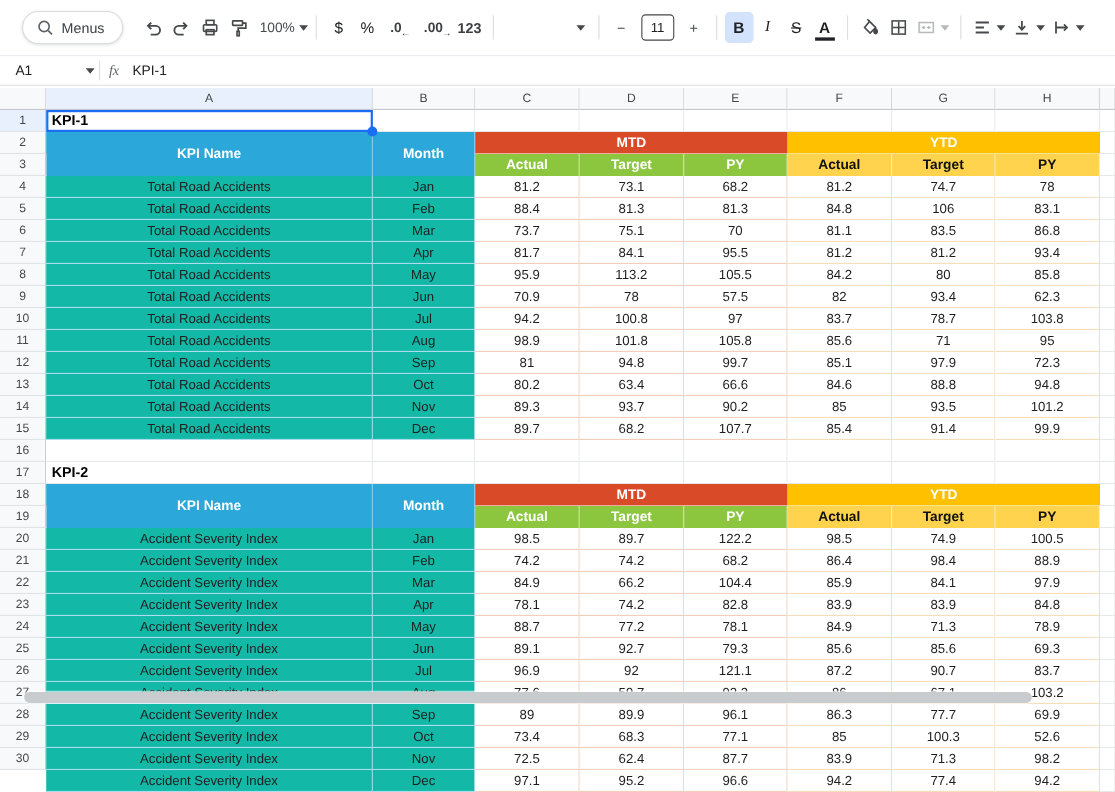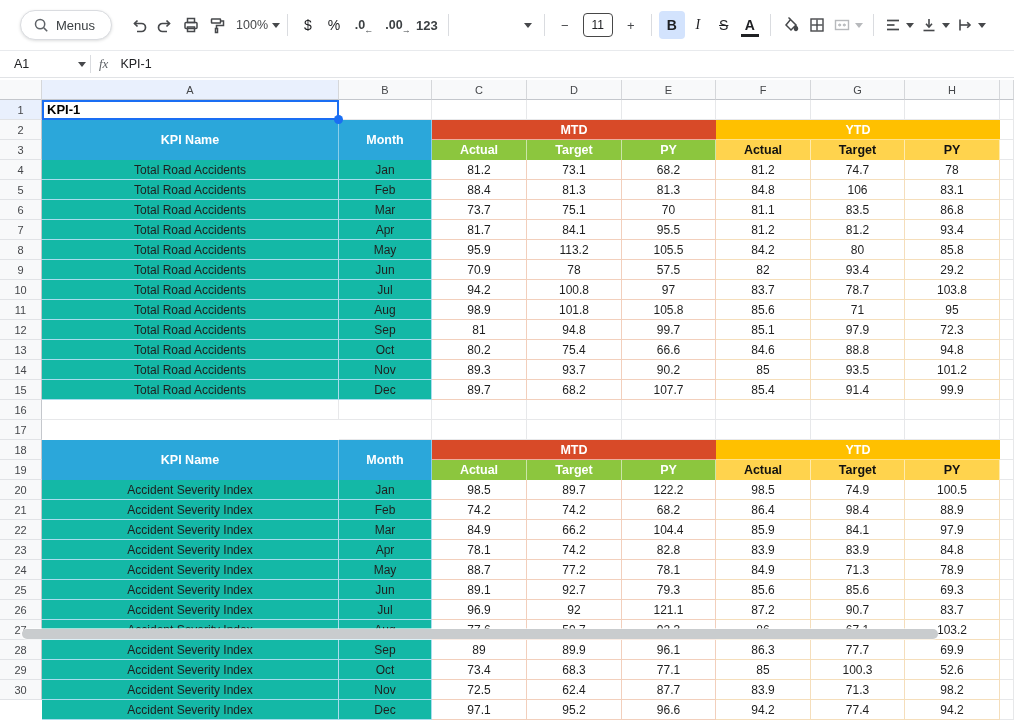--- a/index.html
+++ b/index.html
@@ -324,21 +324,21 @@
     <div class="cell d-ytd" style="grid-area: 9 / 9;">85.8</div>
     <div class="cell c-def" style="grid-area: 9 / 10;"></div>
     <div class="cell gr" style="grid-area: 10 / 1;">9</div>
     <div class="cell d-ab" style="grid-area: 10 / 2;">Total Road Accidents</div>
     <div class="cell d-ab" style="grid-area: 10 / 3;">Jun</div>
     <div class="cell d-mtd" style="grid-area: 10 / 4;">70.9</div>
     <div class="cell d-mtd" style="grid-area: 10 / 5;">78</div>
     <div class="cell d-mtd" style="grid-area: 10 / 6;">57.5</div>
     <div class="cell d-ytd" style="grid-area: 10 / 7;">82</div>
     <div class="cell d-ytd" style="grid-area: 10 / 8;">93.4</div>
-    <div class="cell d-ytd" style="grid-area: 10 / 9;">29.2</div>
+    <div class="cell d-ytd" style="grid-area: 10 / 9;">62.3</div>
     <div class="cell c-def" style="grid-area: 10 / 10;"></div>
     <div class="cell gr" style="grid-area: 11 / 1;">10</div>
     <div class="cell d-ab" style="grid-area: 11 / 2;">Total Road Accidents</div>
     <div class="cell d-ab" style="grid-area: 11 / 3;">Jul</div>
     <div class="cell d-mtd" style="grid-area: 11 / 4;">94.2</div>
     <div class="cell d-mtd" style="grid-area: 11 / 5;">100.8</div>
     <div class="cell d-mtd" style="grid-area: 11 / 6;">97</div>
     <div class="cell d-ytd" style="grid-area: 11 / 7;">83.7</div>
     <div class="cell d-ytd" style="grid-area: 11 / 8;">78.7</div>
     <div class="cell d-ytd" style="grid-area: 11 / 9;">103.8</div>
@@ -360,21 +360,21 @@
     <div class="cell d-mtd" style="grid-area: 13 / 5;">94.8</div>
     <div class="cell d-mtd" style="grid-area: 13 / 6;">99.7</div>
     <div class="cell d-ytd" style="grid-area: 13 / 7;">85.1</div>
     <div class="cell d-ytd" style="grid-area: 13 / 8;">97.9</div>
     <div class="cell d-ytd" style="grid-area: 13 / 9;">72.3</div>
     <div class="cell c-def" style="grid-area: 13 / 10;"></div>
     <div class="cell gr" style="grid-area: 14 / 1;">13</div>
     <div class="cell d-ab" style="grid-area: 14 / 2;">Total Road Accidents</div>
     <div class="cell d-ab" style="grid-area: 14 / 3;">Oct</div>
     <div class="cell d-mtd" style="grid-area: 14 / 4;">80.2</div>
-    <div class="cell d-mtd" style="grid-area: 14 / 5;">75.4</div>
+    <div class="cell d-mtd" style="grid-area: 14 / 5;">63.4</div>
     <div class="cell d-mtd" style="grid-area: 14 / 6;">66.6</div>
     <div class="cell d-ytd" style="grid-area: 14 / 7;">84.6</div>
     <div class="cell d-ytd" style="grid-area: 14 / 8;">88.8</div>
     <div class="cell d-ytd" style="grid-area: 14 / 9;">94.8</div>
     <div class="cell c-def" style="grid-area: 14 / 10;"></div>
     <div class="cell gr" style="grid-area: 15 / 1;">14</div>
     <div class="cell d-ab" style="grid-area: 15 / 2;">Total Road Accidents</div>
     <div class="cell d-ab" style="grid-area: 15 / 3;">Nov</div>
     <div class="cell d-mtd" style="grid-area: 15 / 4;">89.3</div>
     <div class="cell d-mtd" style="grid-area: 15 / 5;">93.7</div>
@@ -397,20 +397,21 @@
     <div class="cell c-def" style="grid-area: 17 / 2;"></div>
     <div class="cell c-def" style="grid-area: 17 / 3;"></div>
     <div class="cell c-def" style="grid-area: 17 / 4;"></div>
     <div class="cell c-def" style="grid-area: 17 / 5;"></div>
     <div class="cell c-def" style="grid-area: 17 / 6;"></div>
     <div class="cell c-def" style="grid-area: 17 / 7;"></div>
     <div class="cell c-def" style="grid-area: 17 / 8;"></div>
     <div class="cell c-def" style="grid-area: 17 / 9;"></div>
     <div class="cell c-def" style="grid-area: 17 / 10;"></div>
     <div class="cell gr" style="grid-area: 18 / 1;">17</div>
+    <div class="cell c-title" style="grid-area: 18 / 2;">KPI-2</div>
     <div class="cell c-def" style="grid-area: 18 / 3;"></div>
     <div class="cell c-def" style="grid-area: 18 / 4;"></div>
     <div class="cell c-def" style="grid-area: 18 / 5;"></div>
     <div class="cell c-def" style="grid-area: 18 / 6;"></div>
     <div class="cell c-def" style="grid-area: 18 / 7;"></div>
     <div class="cell c-def" style="grid-area: 18 / 8;"></div>
     <div class="cell c-def" style="grid-area: 18 / 9;"></div>
     <div class="cell c-def" style="grid-area: 18 / 10;"></div>
     <div class="cell gr" style="grid-area: 19 / 1;">18</div>
     <div class="cell h-blue" style="grid-area: 19 / 2 / span 2;">KPI Name</div>

